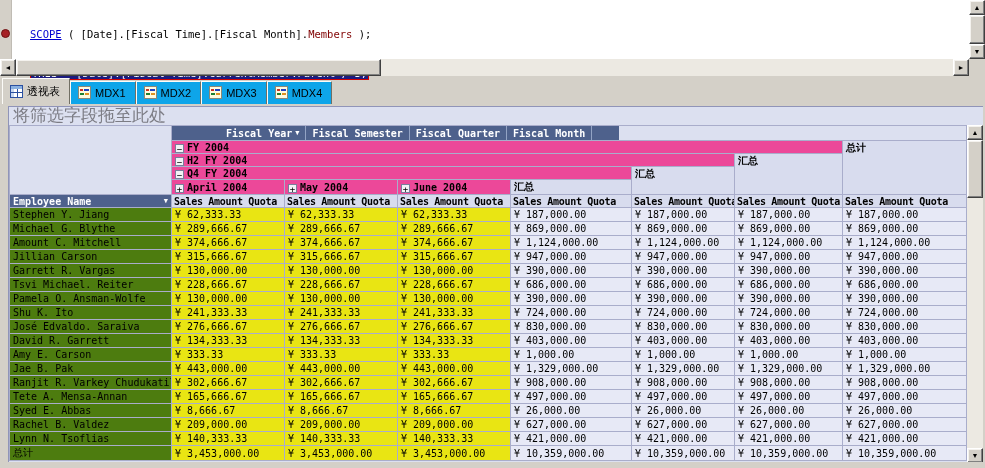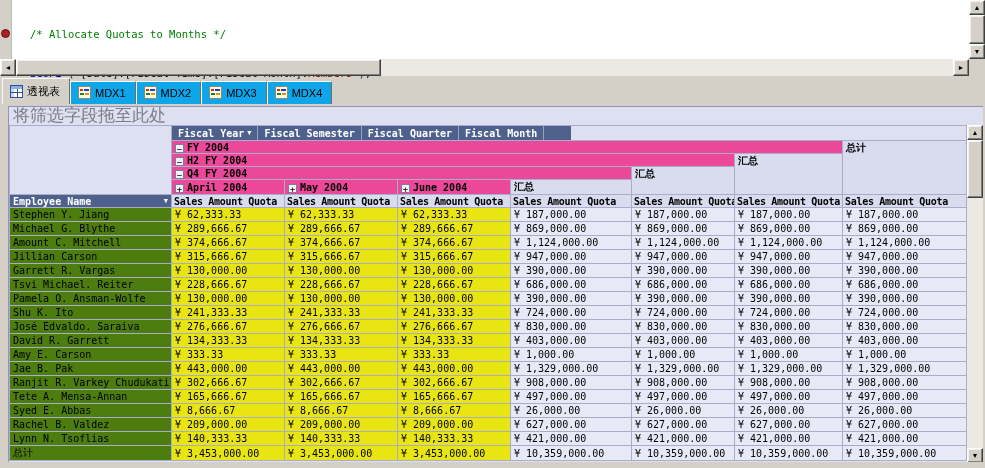--- a/index.html
+++ b/index.html
@@ -45,21 +45,21 @@
   #pivot-panel{position:absolute;left:8px;top:106px;width:975px;height:356px;background:#dce0f0;overflow:hidden;
     border-left:1px solid #9094b8;border-top:1px solid #9094b8;box-sizing:border-box;}
   #filter-zone{height:18px;line-height:18px;font-size:17px;color:#7c7c84;padding-left:4px;}
   #pivot{position:absolute;left:0;top:18px;width:958px;border-collapse:collapse;table-layout:fixed;
     font-family:"DejaVu Sans Mono","Liberation Mono",monospace;font-size:10px;color:#000;}
   #pivot td{border:1px solid #a9adcb;padding:0 3px;white-space:nowrap;overflow:hidden;height:12px;}
   #pivot tr.hr td{height:12px;}
   #pivot tbody td{height:13px;}
   .corner{background:#dce0f0;}
   .fieldbar-cell{background:#dce0f0;padding:0 !important;}
-  .fieldbar{display:flex;width:399px;height:14px;background:#4e618c;color:#fff;font-weight:bold;align-items:center;}
+  .fieldbar{display:flex;width:399px;height:14px;background:#4e618c;color:#fff;font-weight:bold;align-items:center;padding-left:48px;}
   .fieldbar .seg{padding:0 6px;border-right:1px solid #93a3c4;display:flex;align-items:center;gap:3px;height:100%;font-size:10px;}
   .dd{font-size:7px;line-height:1;}
   .hier{background:#ec4899;font-weight:bold;}
   .subhead{background:#d8dcee;font-weight:bold;vertical-align:top;text-align:left;}
   .expander{display:inline-block;width:9px;height:9px;line-height:8px;text-align:center;background:#f2f2f6;
     border:1px solid #7a7e9c;font-size:9px;font-weight:normal;margin-right:3px;vertical-align:-1px;box-sizing:border-box;}
   .colhead{background:#4e618c;color:#fff;font-weight:bold;position:relative;}
   .colhead .dd{float:right;margin-top:2px;}
   .measure{background:#d8dcee;font-weight:bold;padding:0 2px !important;letter-spacing:-0.3px;}
   .rowhead{background:#4d7c0f;}
@@ -67,21 +67,20 @@
   .cell.yellow{background:#e9e513;}
 </style>
 </head>
 <body>
 
 <div id="code-area">
   <div id="bp-margin">
     <div id="breakpoint"></div>
   </div>
   <div id="code-lines">
-    <div class="ln comment">/* Allocate Quotas to Months */</div>
     <div class="ln"><span class="kw">SCOPE</span><span> ( [Date].[Fiscal Time].[Fiscal Month].</span><span class="fn">Members</span><span> );</span></div>
     <div class="ln"><span class="sel-line">THIS = [Date].[Fiscal Time].CurrentMember.Parent / 3;</span></div>
   </div>
 </div>
 
 <div id="code-vscroll" class="sb">
   <div class="sb-btn" style="left:0;top:0;">
       <span>▲</span>
     </div>
   <div class="sb-thumb" style="left:0;top:15px;width:16px;height:29px;"></div>

